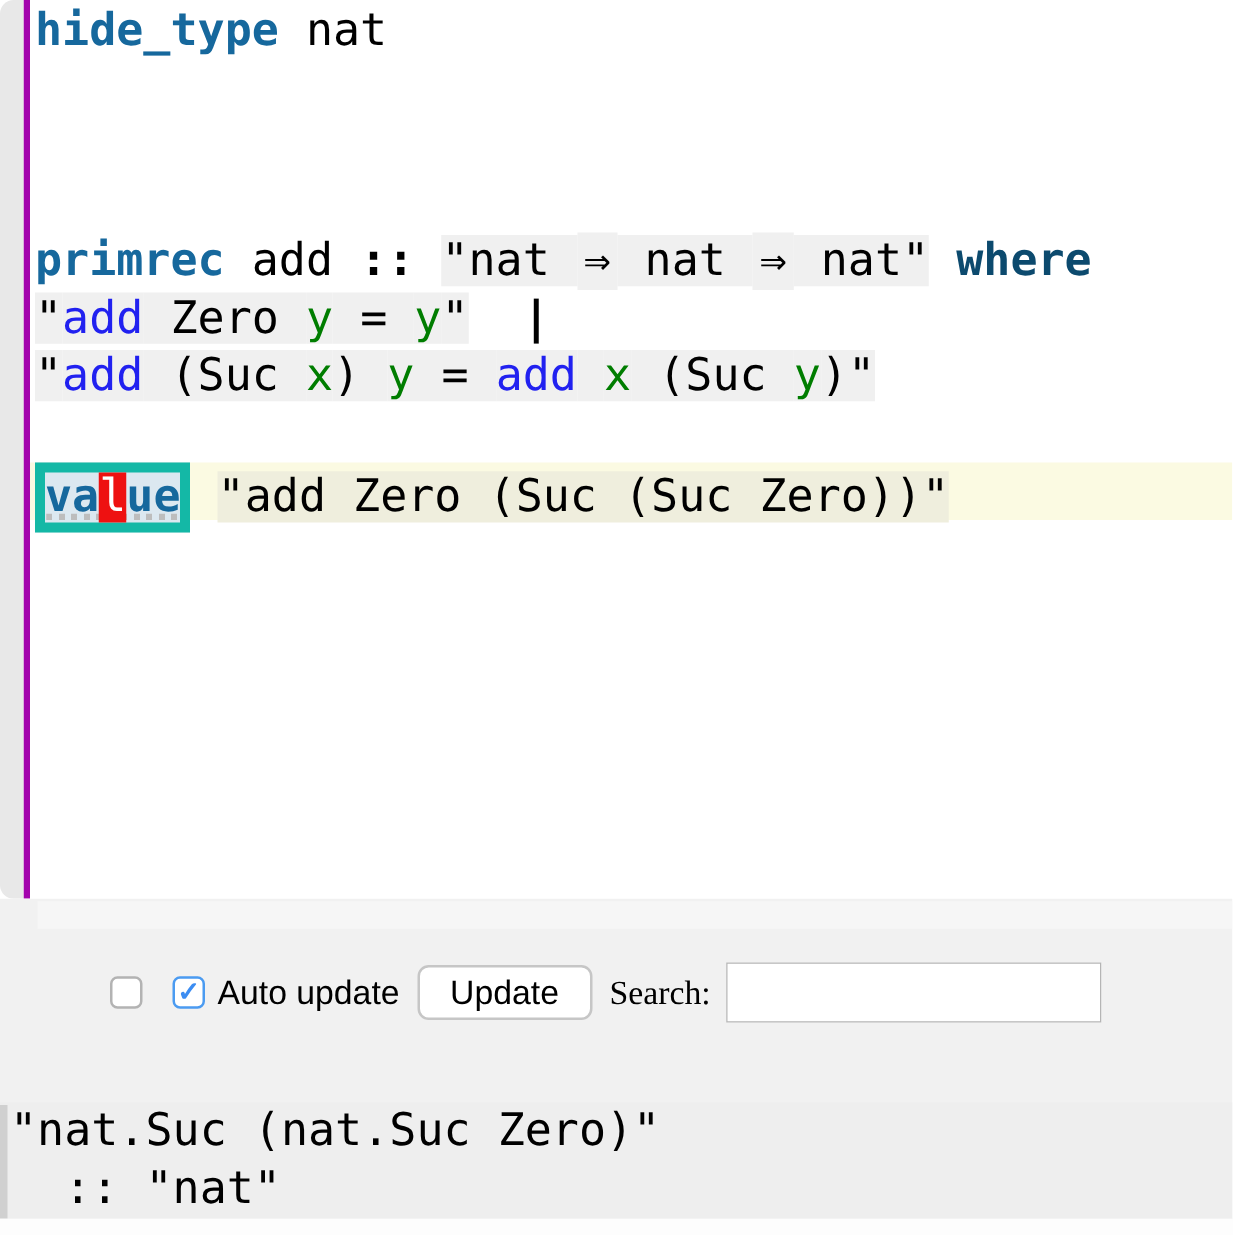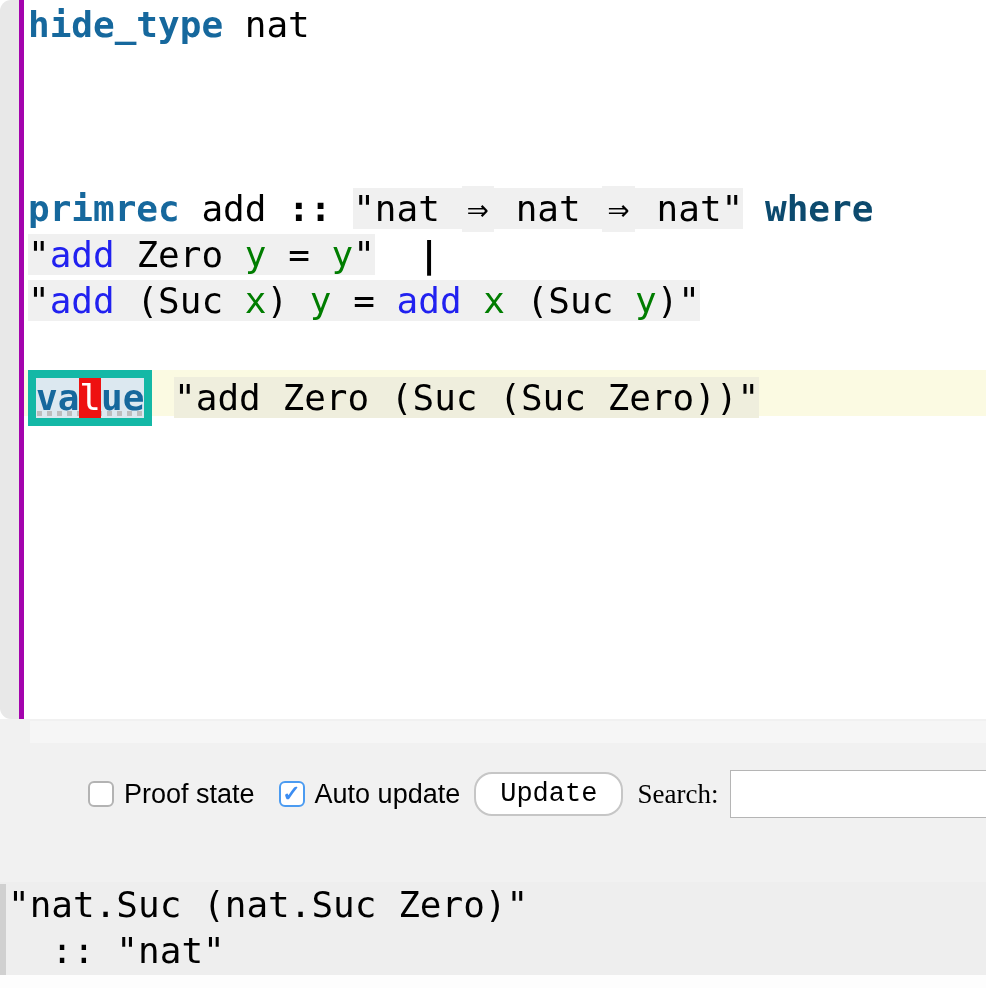--- a/index.html
+++ b/index.html
@@ -50,22 +50,22 @@
     width:26px;height:26px;background:#fff;border:2px solid #b3b3b3;border-radius:6px;
     display:inline-flex;align-items:center;justify-content:center;box-sizing:border-box;
   }
   .checkbox.checked{border:2px solid #4b9bf1;}
   .checkbox .tick{color:#3c8df2;font-size:22px;font-weight:bold;line-height:1;}
   .cb-label{margin-left:10px;}
   .gap1{width:24px;}
   .gap2{width:14px;}
   .btn{
     height:44px;min-width:140px;padding:0 24px;box-sizing:border-box;
-    background:#ffffff;border:2px solid #c6c6c6;border-radius:18px;
-    font-family:Liberation Mono, monospace;font-size:27px;color:#000;
+    background:#ffffff;border:2px solid #c6c6c6;border-radius:9px;
+    font-family:Liberation Sans, sans-serif;font-size:27px;color:#000;
   }
   .search-label{margin-left:14px;margin-right:12px;font-family:Liberation Serif, serif;}
   .search-input{
     width:300px;height:48px;box-sizing:border-box;border:1px solid #b5b5b5;border-radius:0;
     background:#ffffff;font-family:"Liberation Sans",sans-serif;font-size:26px;padding:0 8px;
   }
 
   .output-area{position:absolute;left:0;top:163px;width:986px;height:93px;background:#eeeeee;overflow:hidden;}
   .output-scrollbar{position:absolute;left:0;top:2px;width:6px;height:91px;background:#d0d0d0;}
   .output-code{
@@ -92,21 +92,20 @@
       <div class="code-line"></div>
       <div class="code-line hl"><span class="vbox"><span class="kwtext">va</span><span class="caret">l</span><span class="kwtext">ue</span></span><span> </span><span class="qbg-y">"add Zero (Suc (Suc Zero))"</span></div>
     </div>
 </div>
 
 <div class="panel">
   <div class="panel-top-strip"></div>
 
   <div class="controls">
     <span class="checkbox" id="cb-proof"></span>
-    <span class="cb-label">Proof state</span>
     <span class="gap1"></span>
     <span class="checkbox checked" id="cb-auto">
         <span class="tick">✓</span>
       </span>
     <span class="cb-label">Auto update</span>
     <span class="gap2"></span>
     <button class="btn">Update</button>
     <span class="search-label">Search:</span>
     <input class="search-input" type="text" value="" style="">
   </div>

